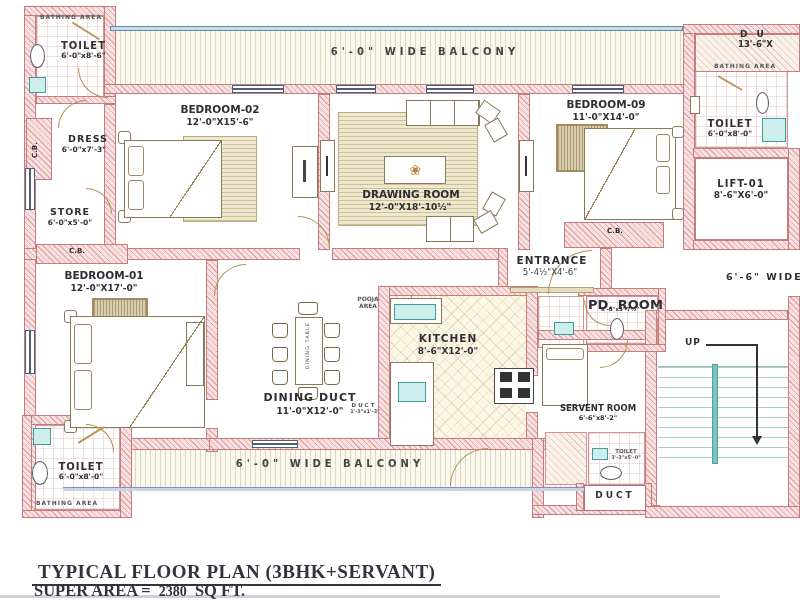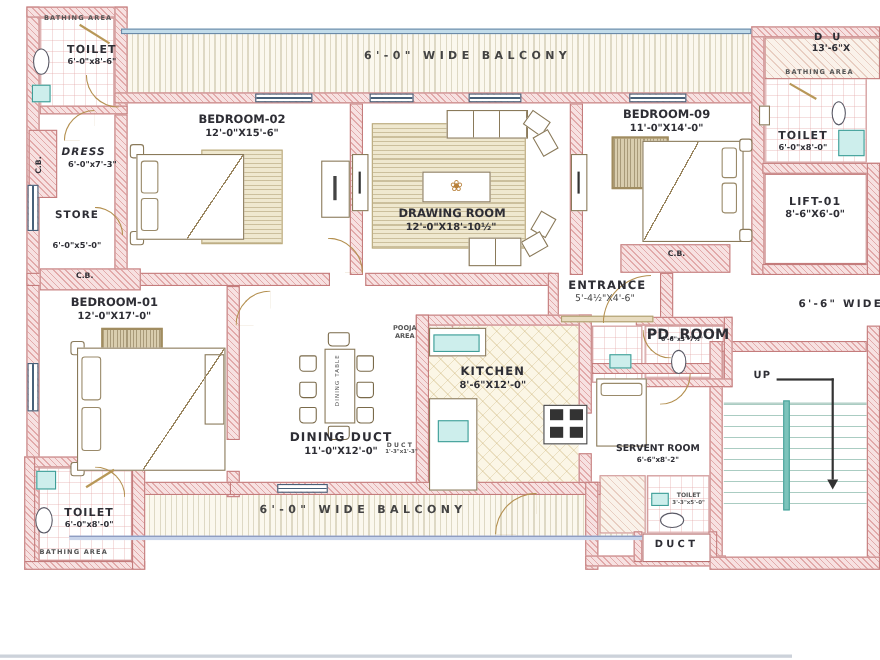--- a/index.html
+++ b/index.html
@@ -230,24 +230,24 @@
 
   <div class="treads" style="left:658px;top:366px;width:130px;height:96px;"></div>
   <div class="thin" style="left:712px;top:364px;width:6px;height:100px;background:#7cc4bc;border:1px solid #4aa49c;"></div>
   <div class="thin" style="left:706px;top:344px;width:52px;height:2px;background:#333;"></div>
   <div class="thin" style="left:756px;top:344px;width:2px;height:92px;background:#333;"></div>
   <div class="thin" style="left:752px;top:436px;width:0;height:0;border-left:5px solid transparent;border-right:5px solid transparent;border-top:9px solid #333;"></div>
 
   <div class="t" style="left:36px;top:14px;width:70px;font-size:6px;letter-spacing:1px;color:#555;">BATHING AREA</div>
   <div class="t" style="left:46px;top:40px;width:75px;font-size:10px;letter-spacing:1px;">TOILET</div>
   <div class="t" style="left:46px;top:52px;width:75px;font-size:7.5px;">6'-0"x8'-6"</div>
-  <div class="t" style="left:48px;top:134px;width:56px;font-size:9.5px;letter-spacing:1px;font-style:italic;">DRESS</div>
+  <div class="t" style="left:60px;top:134px;width:56px;font-size:9.5px;letter-spacing:1px;">DRESS</div>
   <div class="t" style="left:52px;top:146px;width:64px;font-size:7.5px;">6'-0"x7'-3"</div>
   <div class="t vtext" style="left:31px;top:132px;height:36px;font-size:7px;">C.B.</div>
-  <div class="t" style="left:42px;top:191px;width:56px;font-size:9.5px;letter-spacing:1px;">STORE</div>
+  <div class="t" style="left:42px;top:207px;width:56px;font-size:9.5px;letter-spacing:1px;">STORE</div>
   <div class="t" style="left:38px;top:219px;width:64px;font-size:7.5px;">6'-0"x5'-0"</div>
   <div class="t" style="left:52px;top:247px;width:50px;font-size:7px;">C.B.</div>
   <div class="t" style="left:54px;top:269px;width:100px;font-size:10.5px;">BEDROOM-01</div>
   <div class="t" style="left:60px;top:283px;width:88px;font-size:9px;">12'-0"X17'-0"</div>
   <div class="t" style="left:170px;top:103px;width:100px;font-size:10.5px;">BEDROOM-02</div>
   <div class="t" style="left:176px;top:117px;width:88px;font-size:9px;">12'-0"X15'-6"</div>
   <div class="t" style="left:290px;top:46px;width:270px;font-size:10px;letter-spacing:4px;color:#444;">6'-0" WIDE BALCONY</div>
   <div class="t" style="left:350px;top:188px;width:122px;font-size:10.5px;">DRAWING ROOM</div>
   <div class="t" style="left:360px;top:202px;width:100px;font-size:9px;">12'-0"X18'-10½"</div>
   <div class="t" style="left:556px;top:98px;width:100px;font-size:10.5px;">BEDROOM-09</div>
@@ -276,15 +276,23 @@
   <div class="t" style="left:548px;top:404px;width:100px;font-size:8.5px;">SERVENT ROOM</div>
   <div class="t" style="left:558px;top:415px;width:80px;font-size:6.5px;">6'-6"x8'-2"</div>
   <div class="t" style="left:606px;top:448px;width:40px;font-size:5.5px;color:#555;">TOILET</div>
   <div class="t" style="left:604px;top:455px;width:44px;font-size:5px;color:#555;">3'-3"x5'-0"</div>
   <div class="t" style="left:588px;top:490px;width:54px;font-size:9px;letter-spacing:3px;">DUCT</div>
   <div class="t" style="left:50px;top:461px;width:62px;font-size:10px;letter-spacing:1px;">TOILET</div>
   <div class="t" style="left:46px;top:473px;width:70px;font-size:7.5px;">6'-0"x8'-0"</div>
   <div class="t" style="left:32px;top:500px;width:70px;font-size:6px;letter-spacing:1px;color:#555;">BATHING AREA</div>
   <div class="t" style="left:220px;top:458px;width:220px;font-size:10px;letter-spacing:4px;color:#444;">6'-0" WIDE BALCONY</div>
 
+  <div class="abs title-serif" style="left:32px;top:561px;font-size:19px;letter-spacing:.5px;z-index:6;">
+    <span style="display:inline-block;border-bottom:2px solid #33333d;padding:0 6px 1px 6px;">TYPICAL FLOOR PLAN (3BHK+SERVANT)</span>
+  </div>
+  <div class="abs title-serif" style="left:34px;top:581px;font-size:16.5px;z-index:6;">
+    <span>SUPER AREA =</span>
+    <span style="font-size:14px;padding:0 4px;">2380</span>
+    <span>SQ FT.</span>
+  </div>
   <div class="thin" style="left:0px;top:595px;width:720px;height:3px;background:#ccd2da;z-index:5;"></div>
 
 </div>
 
 </body></html>

